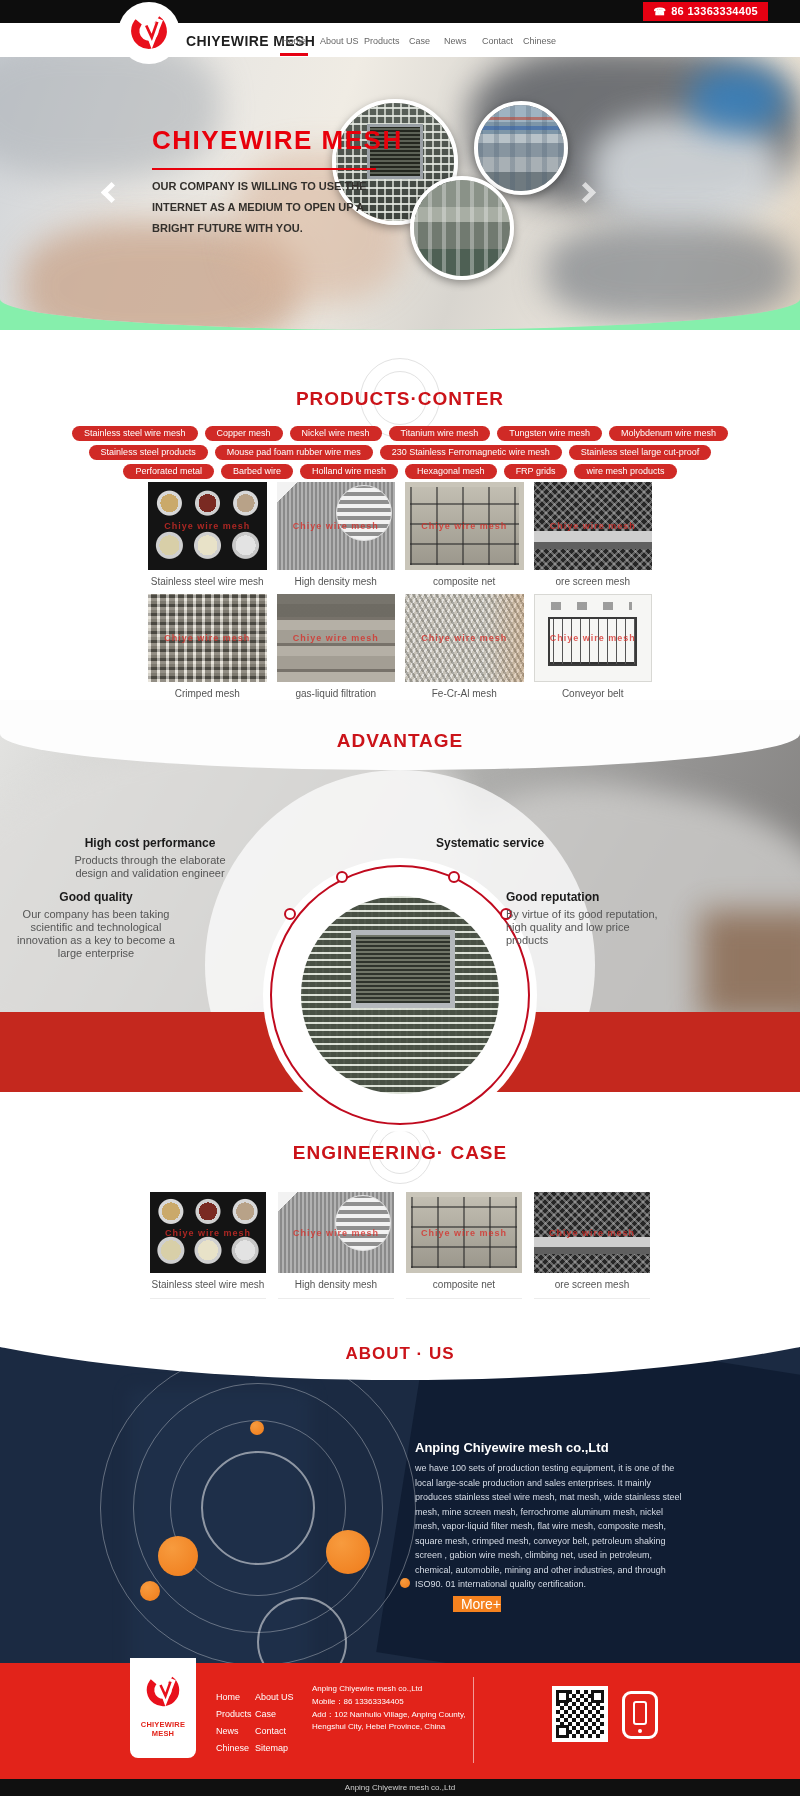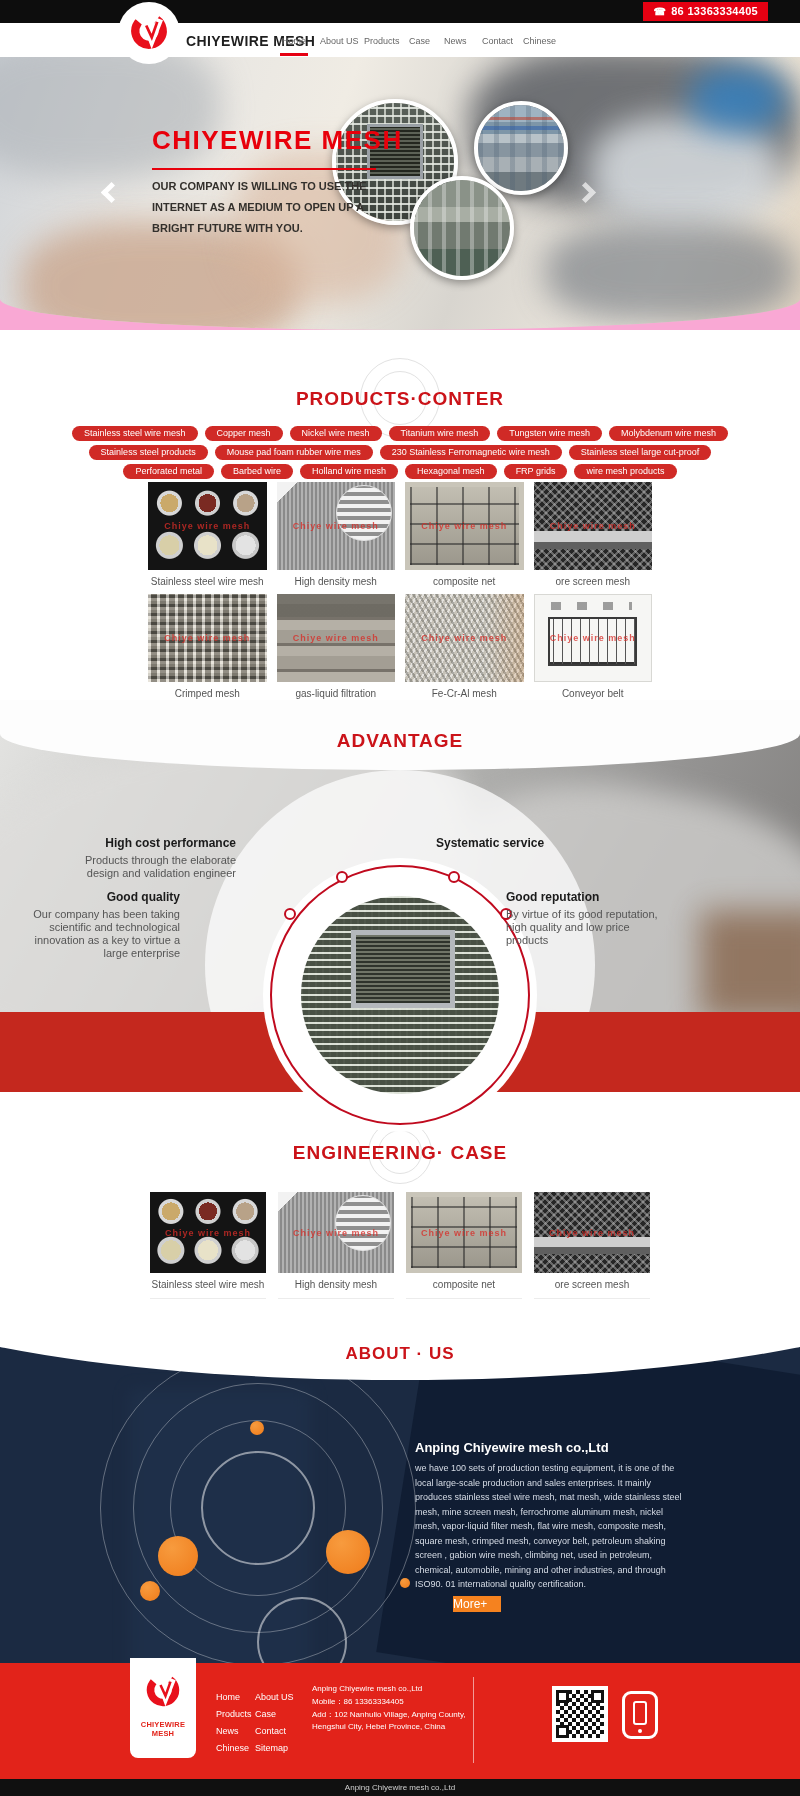--- a/index.html
+++ b/index.html
@@ -1,18 +1,18 @@
 <!DOCTYPE html>
 <html><head>
 <meta charset="utf-8">
 <style>
   * { margin:0; padding:0; box-sizing:border-box; }
   html,body { background:#fff; }
   body { font-family:"Liberation Sans", sans-serif; }
-  .page { position:relative; width:800px; height:1796px; margin:0 auto; overflow:hidden; background:#f9a8d4; }
+  .page { position:relative; width:800px; height:1796px; margin:0 auto; overflow:hidden; background:#86efac; }
 
   
   .topbar { position:absolute; left:0; top:0; width:800px; height:23px; background:#0d0d0d; z-index:40; }
   .phone-badge { position:absolute; right:32px; top:2px; height:19px; background:#e60012; color:#fff;
     font-size:11px; font-weight:bold; line-height:19px; padding:0 10px; letter-spacing:.3px; }
   .phone-badge .ic { margin-right:5px; font-size:10px; }
 
   
   .navbar { position:absolute; left:0; top:23px; width:800px; height:34px; background:#fff; z-index:39; }
   .logo-badge { position:absolute; left:118px; top:2px; width:62px; height:62px; border-radius:50%;
@@ -151,21 +151,21 @@
     background:repeating-linear-gradient(0deg,rgba(226,231,221,.95) 0 2px,rgba(72,80,68,.9) 2px 7px),
                repeating-linear-gradient(90deg,rgba(202,208,198,.6) 0 2px,transparent 2px 7px),#4e5549; }
   .adv-sample { position:absolute; left:50px; top:34px; width:104px; height:78px; border:5px solid #b4b8bc;
     background:repeating-linear-gradient(0deg,#2e332c 0 2px,#707568 2px 4px),
                repeating-linear-gradient(90deg,rgba(225,225,225,.55) 0 2px,transparent 2px 4px); }
   .adv-dot { position:absolute; width:12px; height:12px; border-radius:50%; background:#fff;
     border:2px solid #c00a1e; z-index:7; }
   .feat { position:absolute; z-index:8; }
   .feat h3 { font-size:12px; font-weight:bold; color:#1a1a1a; margin-bottom:4px; }
   .feat p { font-size:11px; color:#555; line-height:13px; }
-  .f-right { text-align:right; }
+  .f-right { text-align:center; }
   .f1 { right:436px; top:136px; width:172px; }
   .f2 { left:436px; top:136px; width:172px; }
   .f3 { right:492px; top:190px; width:168px; }
   .f4 { left:506px; top:190px; width:152px; }
 
   
   .cases { position:absolute; left:0; top:1092px; width:800px; height:238px; background:#fff; }
   .c-title { top:50px; font-size:19px; }
   .grid2 { left:150px; top:100px; width:500px; column-gap:12px; }
   .case-img { height:81px; }
@@ -196,21 +196,21 @@
   .odot { position:absolute; border-radius:50%; background:radial-gradient(circle at 35% 30%,#f79b3e,#ef7b1a); z-index:4; }
   .od1 { left:158px; top:206px; width:40px; height:40px; }
   .od2 { left:326px; top:200px; width:44px; height:44px; }
   .od3 { left:140px; top:251px; width:20px; height:20px; }
   .od4 { left:250px; top:91px; width:14px; height:14px; }
   .od5 { left:400px; top:248px; width:10px; height:10px; }
   .about-co { position:absolute; left:415px; top:110px; font-size:13px; font-weight:bold; color:#fff; z-index:6; }
   .about-desc { position:absolute; left:415px; top:131px; width:274px; font-size:9px; line-height:14.5px;
     color:#d6dce6; z-index:6; }
   .more-btn { position:absolute; left:453px; top:266px; width:48px; height:16px; background:#f5821f; color:#fff;
-    font-size:12px; line-height:16px; text-align:left; z-index:6; cursor:pointer; }
+    font-size:14px; line-height:16px; text-align:right; z-index:6; cursor:pointer; }
 
   
   .footer { position:absolute; left:0; top:1663px; width:800px; height:116px; background:#e2231a; z-index:10; }
   .f-badge { position:absolute; left:130px; top:-5px; width:66px; height:100px; background:#fff;
     border-radius:0 0 8px 8px; text-align:center; padding-top:12px; }
   .f-badge .f-brand { margin-top:6px; font-size:7.5px; font-weight:bold; color:#e2231a; letter-spacing:.2px; }
   .fcol { position:absolute; top:26px; font-size:9px; color:#fff; line-height:17px; z-index:11; }
   .fcol1 { left:216px; }
   .fcol2 { left:255px; }
   .fcol div { cursor:pointer; }
@@ -390,21 +390,21 @@
     <div class="adv-dot" style="left:500px;top:208px"></div>
     <div class="feat f-right f1">
       <h3>High cost performance</h3>
       <p>Products through the elaborate design and validation engineer</p>
     </div>
     <div class="feat f2">
       <h3>Systematic service</h3>
     </div>
     <div class="feat f-right f3">
       <h3>Good quality</h3>
-      <p>Our company has been taking scientific and technological innovation as a key to virtue a large enterprise</p>
+      <p>Our company has been taking scientific and technological innovation as a key to become a large enterprise</p>
     </div>
     <div class="feat f4">
       <h3>Good reputation</h3>
       <p>By virtue of its good reputation, high quality and low price products</p>
     </div>
   </div>
 
   <div class="cases">
     <div class="deco-ring" style="left:368px;top:28px;width:64px;height:64px"></div>
     <div class="deco-ring" style="left:378px;top:38px;width:44px;height:44px"></div>

